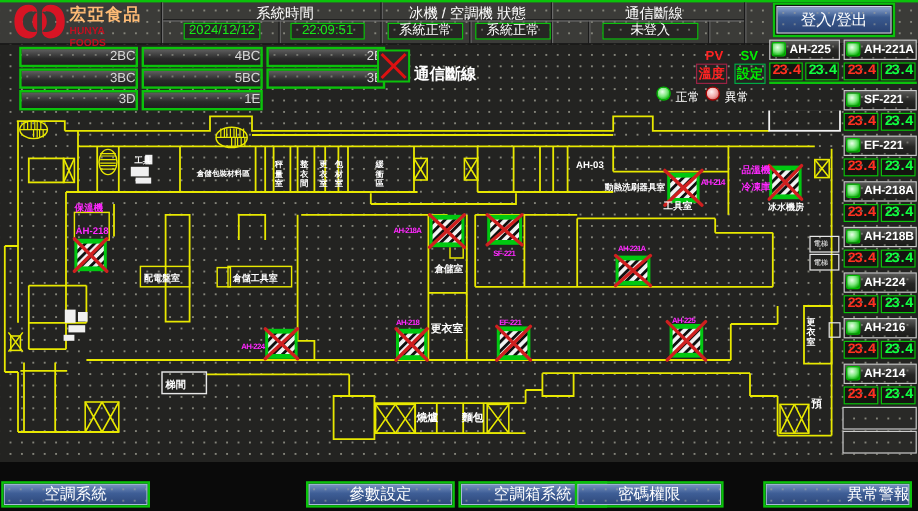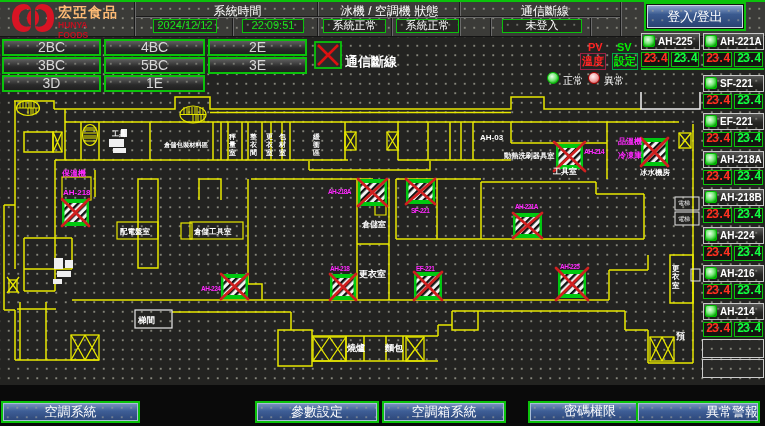--- a/index.html
+++ b/index.html
@@ -2,21 +2,21 @@
 <html><head>
 <meta charset="utf-8">
 <style>
 * { margin:0; padding:0; box-sizing:border-box; }
 body { width:765px; height:426px; overflow:hidden; position:relative;
   font-family:"Liberation Sans", sans-serif; background:#000; }
 .dots { background-image: radial-gradient(circle, #84847a 0.9px, rgba(0,0,0,0) 1.1px);
   background-size: 9.5px 9.5px; background-position: 4px 4px; }
 .abs { position:absolute; }
 .zbtn { position:absolute; height:17px; background-image:radial-gradient(circle, rgba(165,165,155,.55) .8px, rgba(0,0,0,0) 1px), linear-gradient(#606060,#2a2a2a 60%,#1f1f1f);background-size:9.5px 9.5px,100% 100%;
-  border:2px solid #0bc20b; color:#d8d8d8; font-size:14px; text-align:center; line-height:13px; }
+  border:2px solid #0bc20b; color:#d8d8d8; font-size:11px; text-align:right; line-height:13px;margin-left:14px; }
 .vbox { position:absolute; background:#262623;background-image:radial-gradient(circle, rgba(165,165,155,.55) .8px, rgba(0,0,0,0) 1px);background-size:9.5px 9.5px; border:1px solid #0bc20b; color:#fff;
   font-size:11px; text-align:center; }
 .eqbtn { position:absolute; height:17px; background-image:radial-gradient(circle, rgba(165,165,155,.55) .8px, rgba(0,0,0,0) 1px), linear-gradient(#5a5a58,#262624 55%,#1c1c1a);background-size:9.5px 9.5px,100% 100%;
   border:1px solid #c8c8c8; color:#fff; font-weight:bold; font-size:10px; }
 .led { position:absolute; width:12px; height:12px; border:1px solid #0b0;
   background:radial-gradient(circle at 40% 35%, #eaffea 0%, #7ce87c 45%, #0a0 85%); border-radius:2px; }
 .round { border-radius:50% !important; }
 .ledr { background:radial-gradient(circle at 40% 35%, #fff2f2 0%, #f0a8a8 50%, #cc4848 90%); border-color:#a00; }
 .seg { position:absolute; height:15px; background:#141410;background-image:radial-gradient(circle, rgba(165,165,155,.55) .8px, rgba(0,0,0,0) 1px);background-size:9.5px 9.5px; border:1.5px solid #0bc20b;
   font-family:"Liberation Mono", monospace; font-weight:bold; font-size:12px;
@@ -422,23 +422,23 @@
 <text x="313" y="139.4" fill="#ffffff" font-size="7" font-weight="bold">緩</text>
 <text x="313" y="147.4" fill="#ffffff" font-size="7" font-weight="bold">衝</text>
 <text x="313" y="155.4" fill="#ffffff" font-size="7" font-weight="bold">區</text>
 <text x="672" y="270.8" fill="#ffffff" font-size="7.5" font-weight="bold">更</text>
 <text x="672" y="279.3" fill="#ffffff" font-size="7.5" font-weight="bold">衣</text>
 <text x="672" y="287.8" fill="#ffffff" font-size="7.5" font-weight="bold">室</text>
 </svg>
 
 <div class="abs" style="left:641px;top:68px;width:123px;height:2px;background:#0bc20b;"></div>
 
-<div class="bbtn" style="left:1px;width:139px;">空調系統</div>
+<div class="bbtn" style="left:1px;width:124px;">空調系統</div>
 
 <div class="bbtn" style="left:128px;width:124px;margin-top:44px;">空調箱系統</div>
 
 <div class="bbtn" style="left:255px;width:124px;">參數設定</div>
 
 <div class="bbtn" style="left:382px;width:124px;">空調箱系統</div>
 
-<div class="bbtn" style="left:528px;width:124px;font-family:Liberation Mono, monospace;">密碼權限</div>
+<div class="bbtn" style="left:479px;width:124px;">密碼權限</div>
 
 <div class="bbtn" style="left:636px;width:124px;text-align:right;">異常警報</div>
 
 </body></html>

